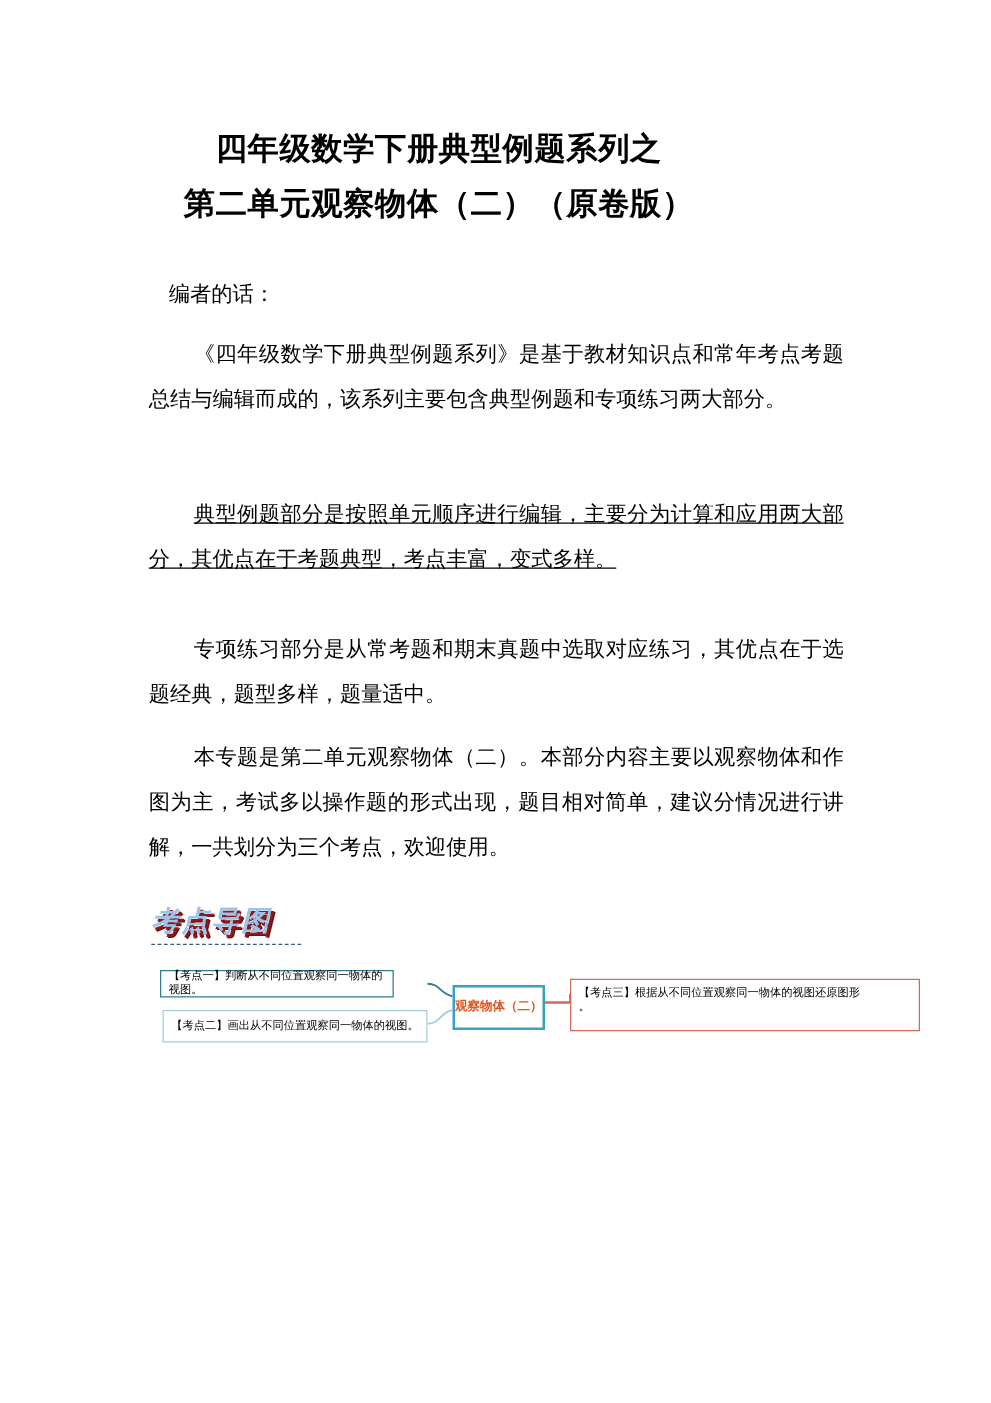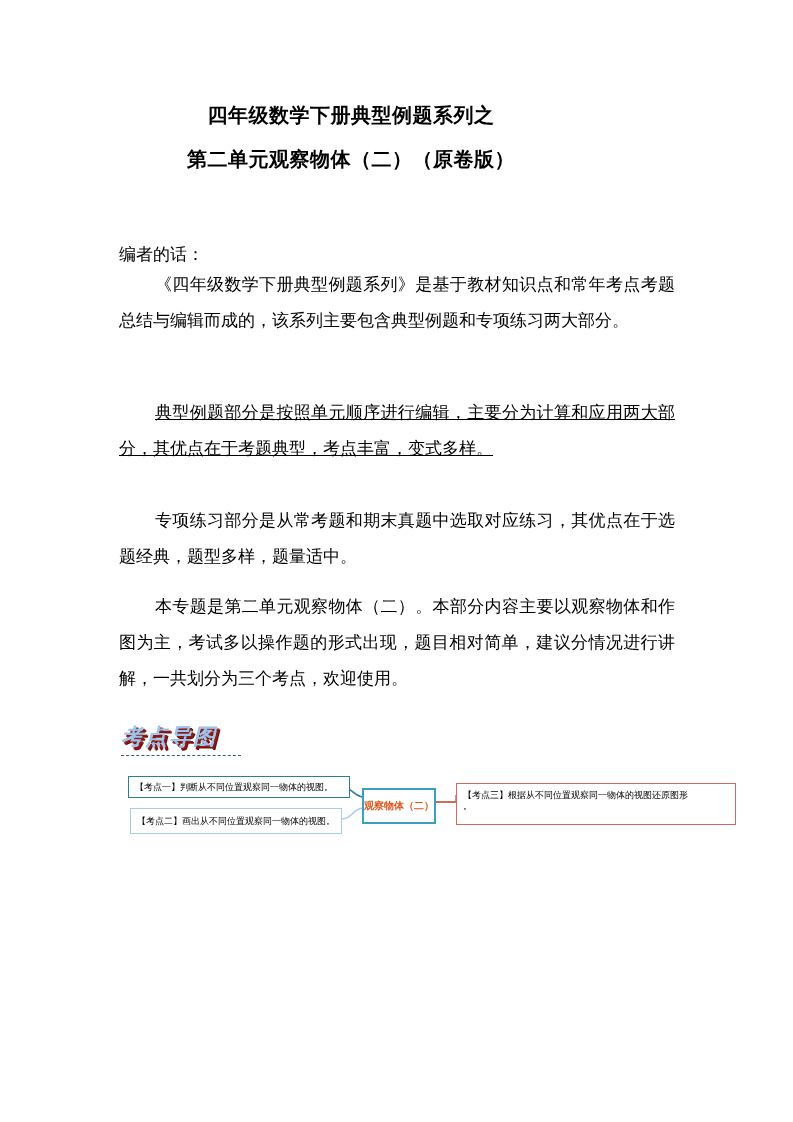--- a/index.html
+++ b/index.html
@@ -1,47 +1,47 @@
 <!DOCTYPE html>
 <html><head>
   <meta charset="utf-8">
   <style>
     html, body { margin: 0; padding: 0; background: #ffffff; }
     body { width: 793px; height: 1122px; position: relative; overflow: hidden;
       font-family: "DejaVu Sans", "Liberation Sans", sans-serif; color: #000; }
     .title { position: absolute; left: 0; width: 702px; text-align: center;
-      font-weight: bold; font-size: 20px; letter-spacing: 0.5px; }
+      font-weight: bold; font-size: 25px; letter-spacing: 0.5px; }
     .t1 { top: 102px; }
     .t2 { top: 146px; }
     .body-text { position: absolute; left: 119px; width: 556px; font-size: 17px; }
     .para { position: absolute; left: 0; width: 556px; line-height: 36px; text-align: justify; }
     .indent { text-indent: 36px; }
     .b { font-weight: normal; }
     .mm-heading { position: absolute; left: 121px; top: 722px; font-size: 22px;
       font-weight: bold; font-style: italic; color: #9cc3ea; letter-spacing: 2px;
       text-shadow: 2px 2px 0 #8b1a1a, 3px 3px 0 #6e0f0f; }
     .mm-rule { position: absolute; left: 121px; top: 755px; width: 120px; height: 0;
       border-top: 1px dashed #3b5a78; }
     .box { position: absolute; font-size: 9px; line-height: 1.2; background: #fff;
       box-sizing: border-box; padding: 0 6px; display: flex; align-items: center; }
-    .box1 { left: 128px; top: 776px; width: 222px; height: 22px; border: 1.5px solid #2f7d8e; }
+    .box1 { left: 128px; top: 776px; width: 187px; height: 22px; border: 1.5px solid #2f7d8e; }
     .box2 { left: 130px; top: 808px; width: 212px; height: 26px; border: 1.5px solid #a8cde2; }
     .center { left: 362px; top: 788px; width: 74px; height: 36px; border: 2.5px solid #3aa0bf;
       color: #e0561e; font-weight: bold; font-size: 10px; justify-content: center; padding: 0; }
     .box3 { left: 456px; top: 783px; width: 280px; height: 42px; border: 1.5px solid #d06a5a;
       align-items: flex-start; padding-top: 6px; flex-direction: column; }
   </style>
 </head>
 <body>
 
 <div class="title t1">四年级数学下册典型例题系列之</div>
 <div class="title t2">第二单元观察物体（二）（原卷版）</div>
 
 <div class="body-text">
-  <div class="para" style="top:236px;">编者的话：</div>
+  <div class="para" style="top:218px;margin-left:16px;">编者的话：</div>
   <div class="para indent" style="top:266px;">《四年级数学下册典型例题系列》是基于教材知识点和常年考点考题总结与编辑而成的，该系列主要包含典型例题和专项练习两大部分。</div>
   <div class="para indent" style="top:394px;text-decoration:underline;">典型例题部分是按照单元顺序进行编辑，主要分为计算和应用两大部分，其优点在于考题典型，考点丰富，变式多样。</div>
   <div class="para indent" style="top:502px;">专项练习部分是从常考题和期末真题中选取对应练习，其优点在于选题经典，题型多样，题量适中。</div>
   <div class="para indent" style="top:588px;"><span>本专题是</span><span class="b">第二单元观察物体（二）</span><span>。本部分内容主要以观察物体和作图为主，考试多以操作题的形式出现，题目相对简单，建议分情况进行讲解，一共划分为三个考点，欢迎使用。</span></div>
 </div>
 
 <div class="mm-heading">考点导图</div>
 <div class="mm-rule"></div>
 
 <svg style="position:absolute;left:0;top:0;" width="793" height="1122">

